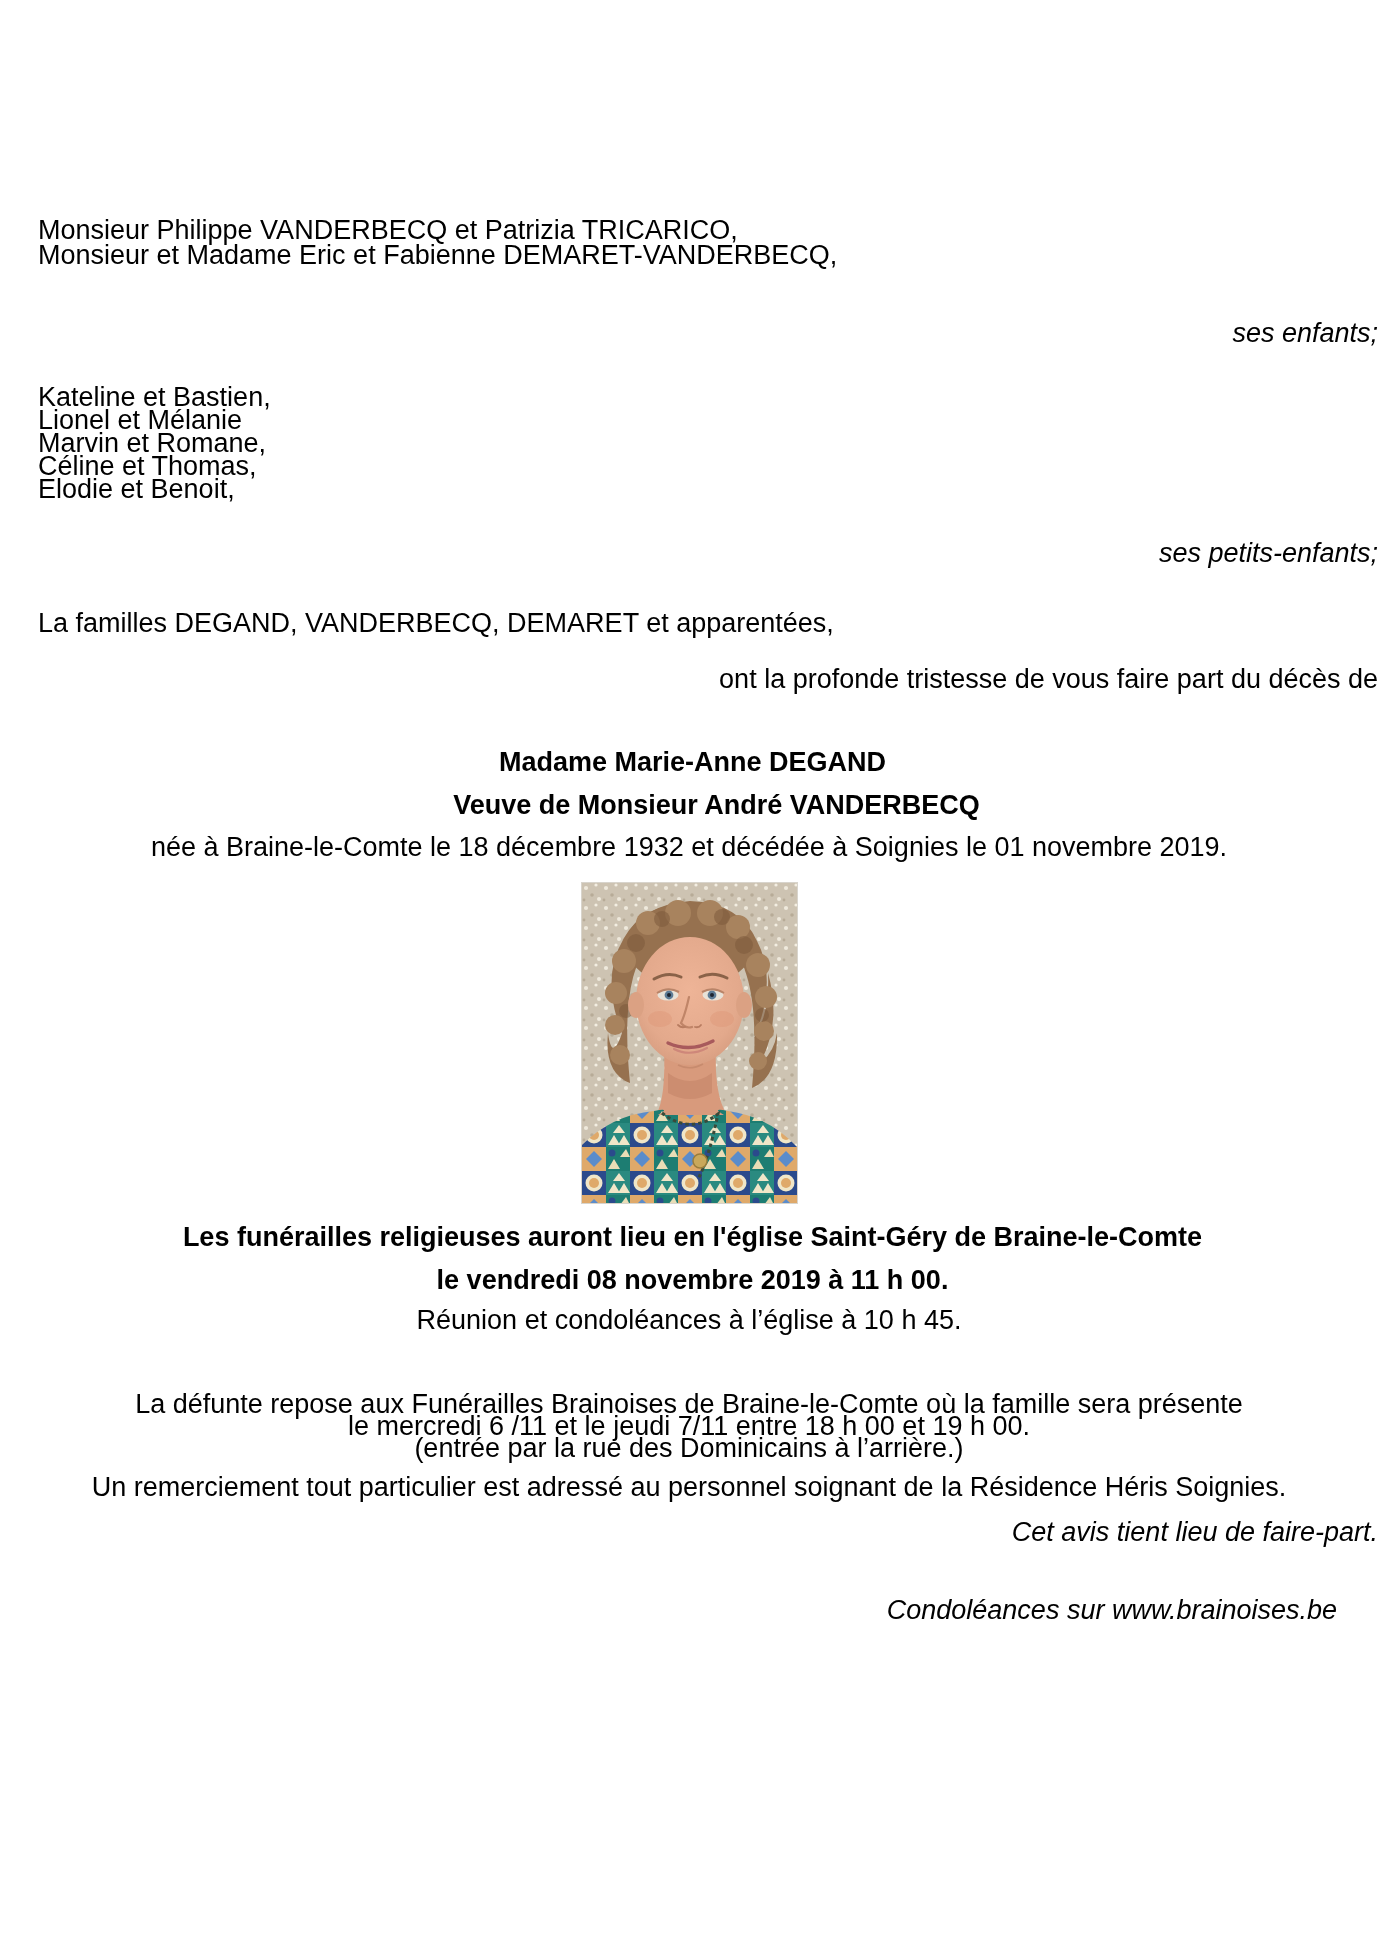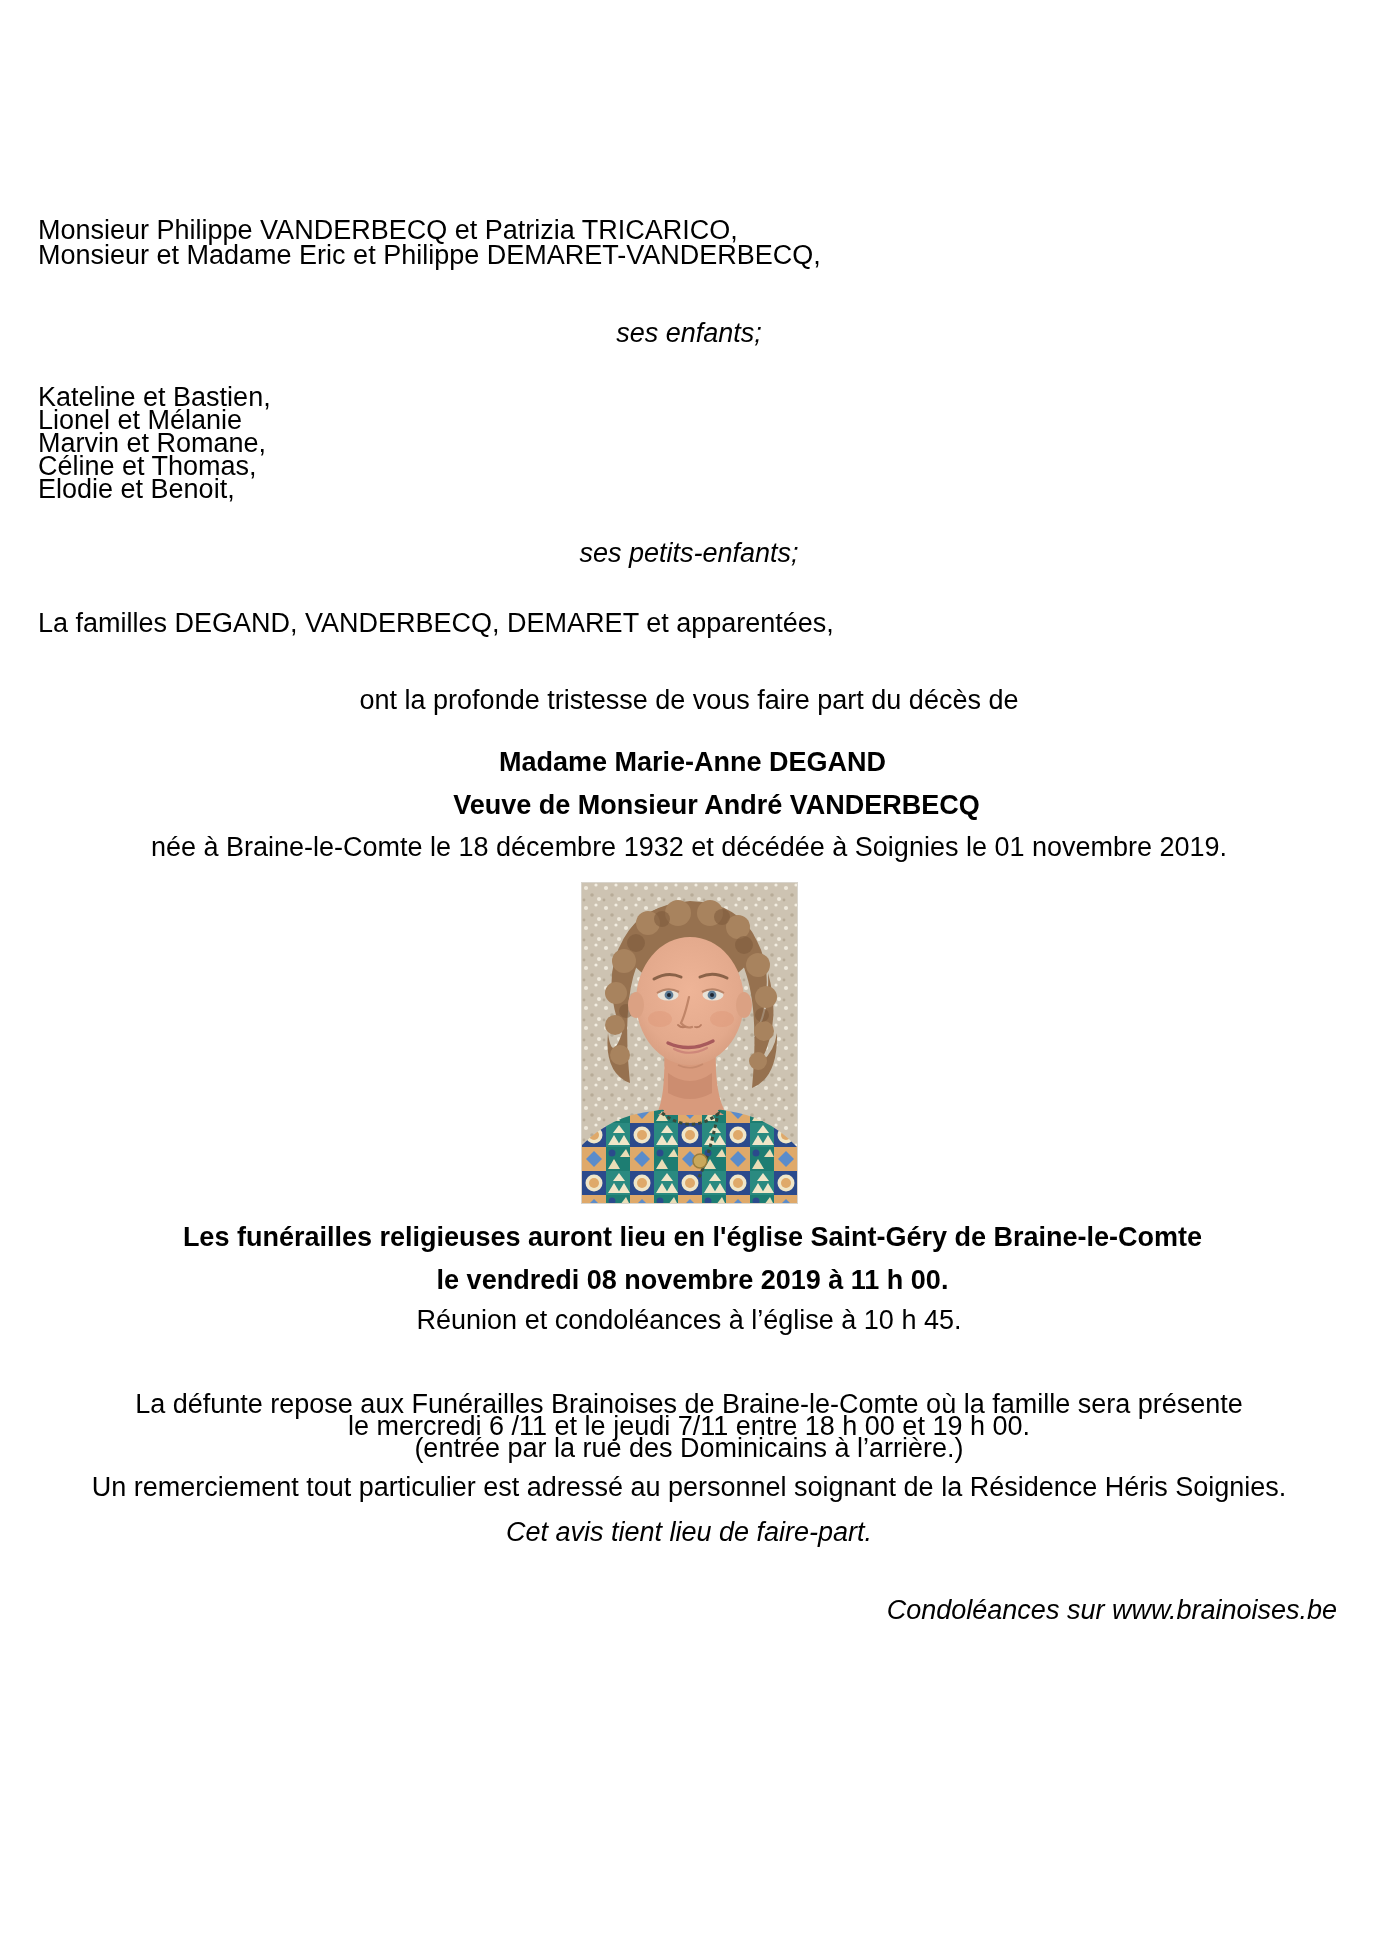--- a/index.html
+++ b/index.html
@@ -12,57 +12,57 @@
     font-size:27px;
     color:#000000;
     overflow:hidden;
   }
   .line { position:absolute; line-height:24px; white-space:nowrap; }
   .block { position:absolute; }
   .center { left:0; right:0; text-align:center; }
   .leftcol { left:38px; }
   .rightcol { right:41px; text-align:right; left:0; }
   .bold { font-weight:bold;padding-left:7px; }
-  .italic { font-style:italic; }
+  .italic { font-style:italic;text-align:right; }
   .intro-block div { line-height:25px; }
   .names-block div { line-height:23px; }
   .repose-block div { line-height:22px; }
   .photo-frame {
     position:absolute;
     left:582px; top:883px;
     width:215px; height:320px;
     outline:1px solid #d8d4cc;
   }
   .photo-frame svg { display:block; }
 </style>
 </head>
 <body>
 
 <div class="page">
 
   <div class="block intro-block leftcol" style="top:218px;">
     <div>Monsieur Philippe VANDERBECQ et Patrizia TRICARICO,</div>
-    <div>Monsieur et Madame Eric et Philippe DEMARET-VANDERBECQ,</div>
+    <div>Monsieur et Madame Eric et Fabienne DEMARET-VANDERBECQ,</div>
   </div>
 
   <div class="line center italic" style="top:321px;">ses enfants;</div>
 
   <div class="block names-block leftcol" style="top:386px;">
     <div>Kateline et Bastien,</div>
     <div>Lionel et Mélanie</div>
     <div>Marvin et Romane,</div>
     <div>Céline et Thomas,</div>
     <div>Elodie et Benoit,</div>
   </div>
 
   <div class="line center italic" style="top:541px;">ses petits-enfants;</div>
 
   <div class="line leftcol" style="top:611px;">La familles DEGAND, VANDERBECQ, DEMARET et apparentées,</div>
 
-  <div class="line center" style="top:688px;">ont la profonde tristesse de vous faire part du décès de</div>
+  <div class="line center" style="top:667px;text-align:right;">ont la profonde tristesse de vous faire part du décès de</div>
 
   <div class="line center bold" style="top:750px;">Madame Marie-Anne DEGAND</div>
   <div class="line center bold" style="top:793px;margin-left:48px;">Veuve de Monsieur André VANDERBECQ</div>
   <div class="line center" style="top:835px;">née à Braine-le-Comte le 18 décembre 1932 et décédée à Soignies le 01 novembre 2019.</div>
 
   <div class="photo-frame">
     <svg width="215" height="320" viewBox="0 0 215 320" xmlns="http://www.w3.org/2000/svg">
       <defs>
         <pattern id="speckle" width="20" height="20" patternUnits="userSpaceOnUse">
           <rect width="20" height="20" fill="#cdc3b2"></rect>

